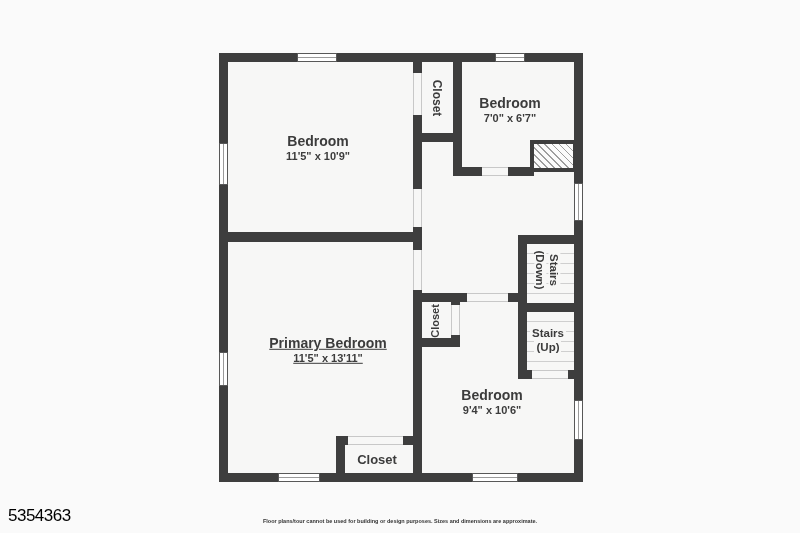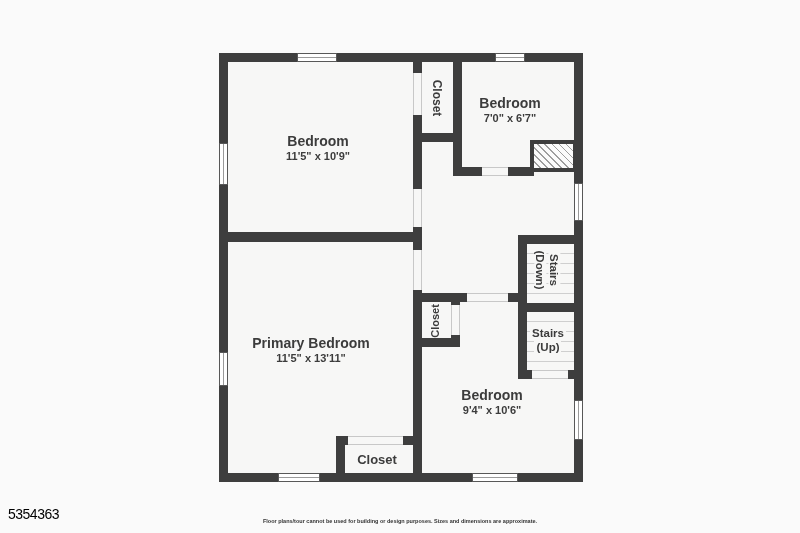--- a/index.html
+++ b/index.html
@@ -26,21 +26,21 @@
   .treads{position:absolute;background-color:var(--floor);
           background-image:repeating-linear-gradient(to bottom,transparent 0 9px,var(--tread) 9px 10px);}
   .label{position:absolute;transform:translate(-50%,-50%);text-align:center;color:var(--ink);white-space:nowrap;}
   .label.rot-cw{transform:translate(-50%,-50%) rotate(90deg);}
   .label.rot-ccw{transform:translate(-50%,-50%) rotate(-90deg);}
   .room-name{font-size:14px;font-weight:700;line-height:1.15;}
   .room-dims{font-size:11px;font-weight:700;line-height:1.3;}
   .small-name{font-size:12px;font-weight:700;}
   .stair-line{font-size:11.5px;font-weight:700;line-height:1.25;display:block;}
   .stair-line > span{background:var(--floor);padding:0 2px;}
-  .mls{position:absolute;left:8px;top:506px;font-size:14px;font-weight:400;color:#000;letter-spacing:-0.5px;}
+  .mls{position:absolute;left:8px;top:506px;font-size:17px;font-weight:400;color:#000;letter-spacing:-0.5px;}
   .disclaimer{position:absolute;left:400px;top:518px;transform:translateX(-50%);
               font-size:5.5px;font-weight:700;color:#333;white-space:nowrap;}
 </style>
 </head>
 <body>
 
 <div class="canvas">
 
   <div class="floor"></div>
 
@@ -109,21 +109,21 @@
 
   <div class="label rot-cw small-name" style="left:437px;top:98px;">
     <span>Closet</span>
   </div>
 
   <div class="label" style="left:510px;top:110px;">
     <div class="room-name">Bedroom</div>
     <div class="room-dims">7'0" x 6'7"</div>
   </div>
 
-  <div class="label" style="left:311px;top:350px;">
+  <div class="label" style="left:328px;top:350px;text-decoration:underline;">
     <div class="room-name">Primary Bedroom</div>
     <div class="room-dims">11'5" x 13'11"</div>
   </div>
 
   <div class="label rot-ccw" style="left:435px;top:321px;font-size:11px;font-weight:700;">
     <span>Closet</span>
   </div>
 
   <div class="label rot-cw" style="left:547px;top:270px;">
     <span class="stair-line"><span>Stairs</span></span>

